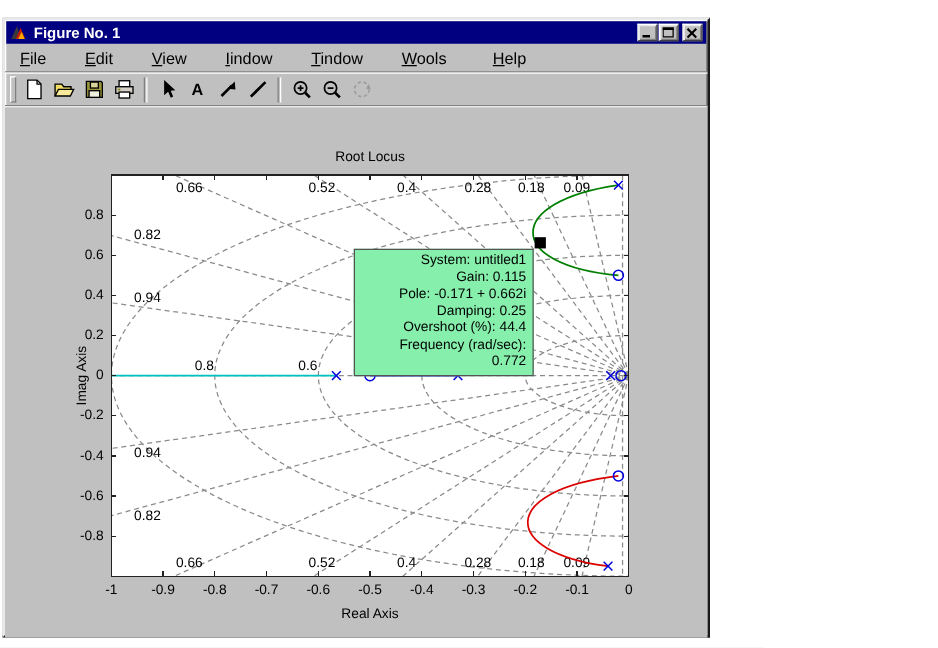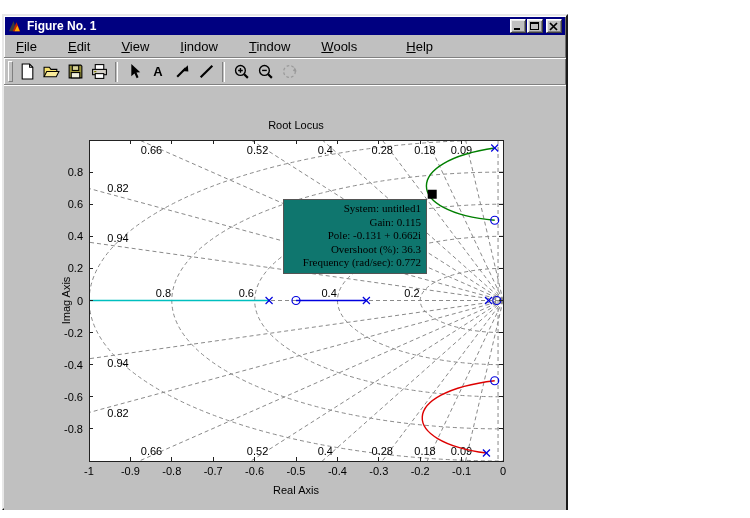--- a/index.html
+++ b/index.html
@@ -21,23 +21,23 @@
   .gline-l{height:1px;background:#ffffff;}
   .toolbar{height:25px;display:flex;align-items:center;padding-left:4px;}
   .grip{width:3px;height:19px;border:1px solid;border-color:#ffffff #808080 #808080 #ffffff;margin-right:2px;}
   .tbtn{width:24px;height:24px;background:transparent;border:none;padding:0;
         display:flex;align-items:center;justify-content:center;}
   .tsep{width:1px;height:20px;border-left:1px solid #808080;border-right:1px solid #ffffff;margin:0 4px;}
   .atool{font-size:13px;font-weight:bold;color:#000;line-height:1;}
   .canvas{position:relative;width:562px;height:424px;background:#c0c0c0;}
   .canvas svg.plot{position:absolute;left:0;top:0;}
   svg.plot text{font-family:"Liberation Sans",sans-serif;font-size:11px;fill:#000;}
-  .datatip{position:absolute;left:279px;top:113px;width:132px;background:#0f766e;
+  .datatip{position:absolute;left:279px;top:113px;width:132px;background:#86efac;
            border:1px solid #545454;padding:2px 5px 3px;font-size:11px;line-height:13.5px;
-           text-align:right;color:#000;font-family:Liberation Serif, serif;}
+           text-align:right;color:#000;}
 </style>
 </head>
 <body>
 
 <div class="page">
   <div class="window">
 
     <div class="titlebar">
       <svg width="15" height="15" viewBox="0 0 16 16">
         <polygon points="1,13 6,2 9,13" fill="#3a3a3a"></polygon>
@@ -63,21 +63,21 @@
       </button>
     </div>
 
     <div class="menubar">
       <span class="menu-item"><span class="mkey">F</span><span>ile</span></span>
       <span class="menu-item"><span class="mkey">E</span><span>dit</span></span>
       <span class="menu-item"><span class="mkey">V</span><span>iew</span></span>
       <span class="menu-item"><span class="mkey">I</span><span>indow</span></span>
       <span class="menu-item"><span class="mkey">T</span><span>indow</span></span>
       <span class="menu-item"><span class="mkey">W</span><span>ools</span></span>
-      <span class="menu-item" style="margin-left:18px"><span class="mkey">H</span><span>elp</span></span>
+      <span class="menu-item" style="margin-left:6px"><span class="mkey">H</span><span>elp</span></span>
     </div>
 
     <div class="gline-d"></div>
     <div class="gline-l"></div>
 
     <div class="toolbar">
       <div class="grip"></div>
       <button class="tbtn">
         <svg width="17" height="17" viewBox="0 0 16 16">
           <path d="M3 1 H10 L13 4 V15 H3 Z" fill="#fff" stroke="#000"></path>
@@ -294,20 +294,21 @@
             <text x="79" y="118.19999999999999" text-anchor="end" dominant-baseline="central">0.6</text>
             <text x="79" y="86.09999999999997" text-anchor="end" dominant-baseline="central">0.8</text>
           </g>
           <text x="292" y="43" text-anchor="middle">Root Locus</text>
           <text x="292" y="408" text-anchor="middle">Real Axis</text>
           <text x="62" y="214.5" text-anchor="middle" dominant-baseline="central" transform="rotate(-90 62 214.5)">Imag Axis</text>
         </svg>
       <div class="datatip">
         <div>System: untitled1</div>
         <div>Gain: 0.115</div>
-        <div>Pole: -0.131 + 0.662i</div>
-        <div>Overshoot (%): 36.3</div>
+        <div>Pole: -0.171 + 0.662i</div>
+        <div>Damping: 0.25</div>
+        <div>Overshoot (%): 44.4</div>
         <div>Frequency (rad/sec): 0.772</div>
       </div>
     </div>
 
   </div>
 </div>
 
 </body></html>

